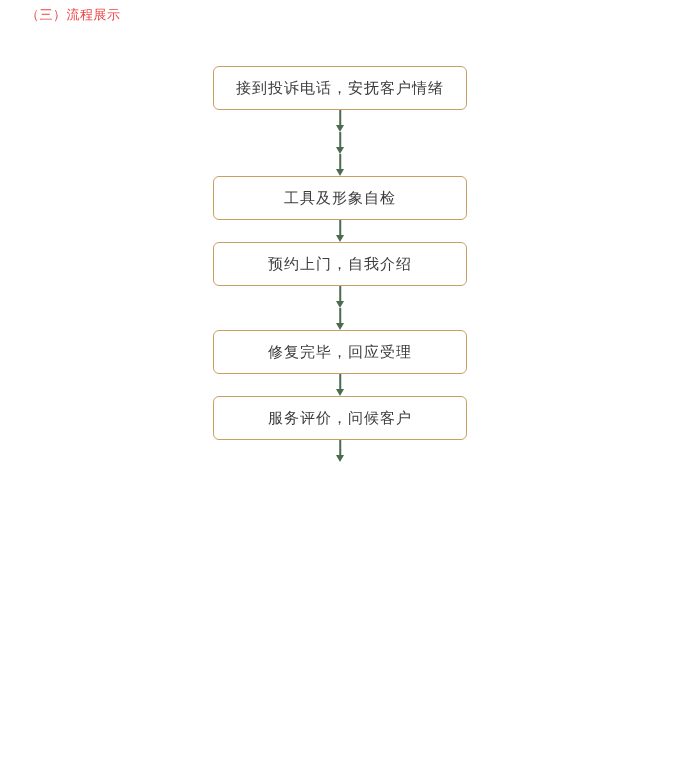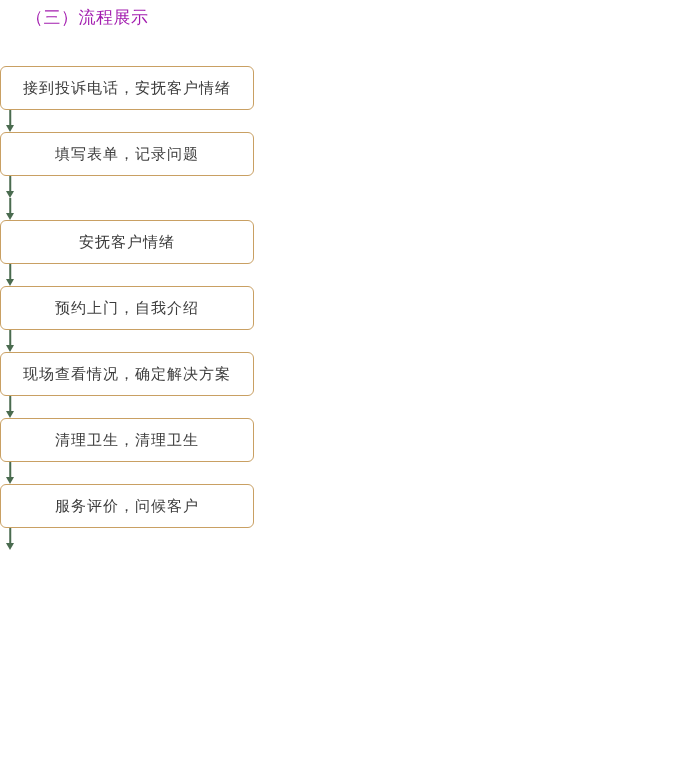--- a/index.html
+++ b/index.html
@@ -11,32 +11,33 @@
     width: 680px;
     height: 771px;
     position: relative;
     font-family: "Liberation Sans", "DejaVu Sans", sans-serif;
     overflow: hidden;
   }
   #page-title {
     position: absolute;
     left: 26px;
     top: 6px;
-    font-size: 17px;
-    color: #a21caf;
+    font-size: 13px;
+    color: #ef4444;
     letter-spacing: 0.5px;
     white-space: nowrap;
   }
   #flow {
     position: absolute;
     left: 0;
     top: 66px;
     width: 680px;
     display: flex;
     flex-direction: column;
+    align-items: center;
   }
   .flow-step {
     width: 254px;
     height: 44px;
     box-sizing: border-box;
     border: 1px solid #c9a063;
     border-radius: 6px;
     background: #ffffff;
     display: flex;
     align-items: center;
@@ -80,59 +81,53 @@
 <div id="flow">
 
   <div class="flow-step">
     <span>接到投诉电话，安抚客户情绪</span>
   </div>
   <div class="arrow">
     <span class="shaft"></span>
     <span class="head"></span>
   </div>
 
-  <div class="flow-step">
-    <span>填写表单，记录问题</span>
-  </div>
   <div class="arrow">
     <span class="shaft"></span>
     <span class="head"></span>
   </div>
 
   <div class="arrow">
     <span class="shaft"></span>
     <span class="head"></span>
   </div>
 
   <div class="flow-step">
-    <span>安抚客户情绪</span>
+    <span>工具及形象自检</span>
   </div>
   <div class="arrow">
     <span class="shaft"></span>
     <span class="head"></span>
   </div>
 
   <div class="flow-step">
     <span>预约上门，自我介绍</span>
   </div>
   <div class="arrow">
     <span class="shaft"></span>
     <span class="head"></span>
   </div>
 
-  <div class="flow-step">
-    <span>现场查看情况，确定解决方案</span>
-  </div>
   <div class="arrow">
     <span class="shaft"></span>
     <span class="head"></span>
   </div>
 
   <div class="flow-step">
-    <span>清理卫生，清理卫生</span>
+    <span>修复完毕，回应受理</span>
   </div>
   <div class="arrow">
     <span class="shaft"></span>
     <span class="head"></span>
   </div>
 
   <div class="flow-step">
     <span>服务评价，问候客户</span>
   </div>
   <div class="arrow">

